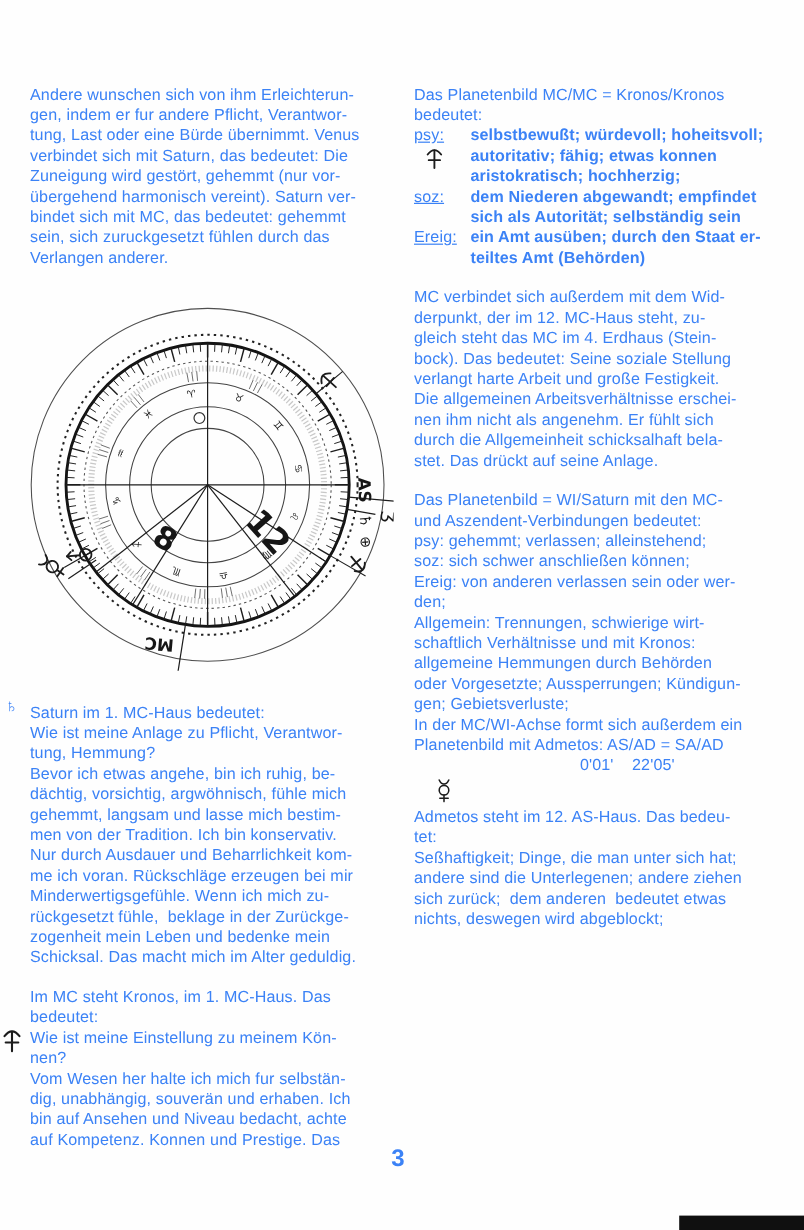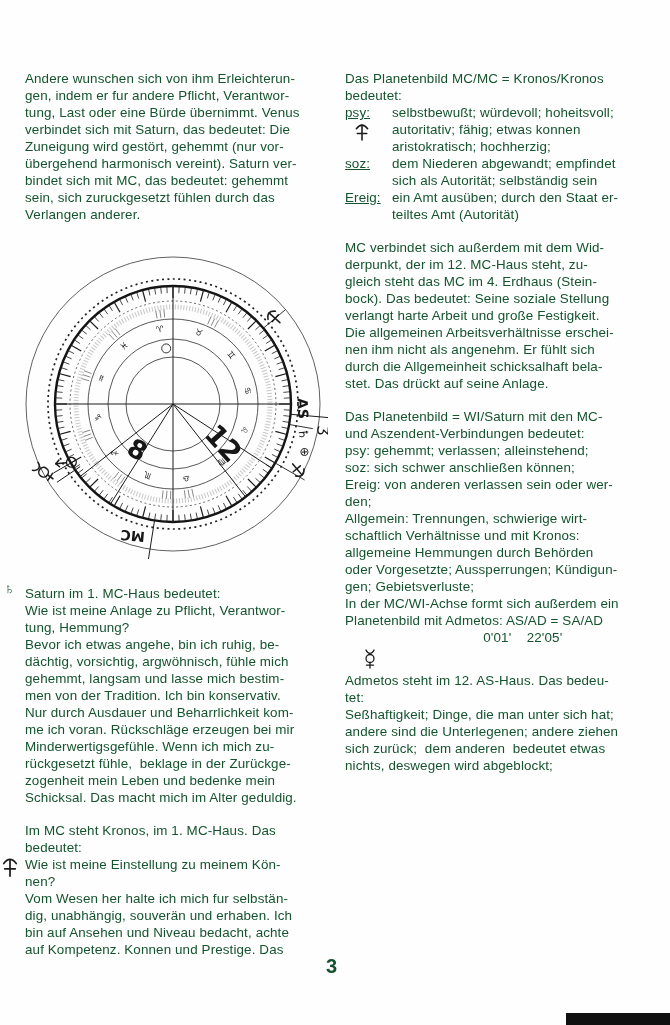--- a/index.html
+++ b/index.html
@@ -1,27 +1,27 @@
 <!DOCTYPE html>
 <html><head>
 <meta charset="utf-8">
 <style>
   html,body{margin:0;padding:0;background:#9a9a9a;}
   .page{position:relative;width:670px;height:1025px;background:#fefefe;overflow:hidden;
-        font-family:"Liberation Sans",sans-serif;color:#14532d;}
+        font-family:"Liberation Sans",sans-serif;color:#3b82f6;}
   .col{position:absolute;top:70px;font-size:13.4px;line-height:17px;letter-spacing:.12px;}
   .col-left{left:25px;width:308px;}
   .col-right{left:345px;width:316px;}
   .para{white-space:pre-wrap;margin:0 0 16px 0;}
   .tight{margin-bottom:0;}
   .gap6{margin-bottom:6px;}
   .gap10{margin-bottom:0;}
   .hang{display:grid;grid-template-columns:47px 1fr;margin:0 0 16px 0;position:relative;}
   .hang .hl{white-space:pre;text-decoration:underline;}
-  .hang .ht{white-space:pre-wrap;}
+  .hang .ht{white-space:pre-wrap;font-weight:bold;}
   .chartwrap{margin:26px 0 26px -7px;width:310px;height:310px;}
   .mg{position:absolute;font-size:15px;line-height:15px;}
   .mg-svg{position:absolute;}
   .adm-flow{display:block;margin:2px 0 2px 16px;}
   .pagenum{position:absolute;left:326px;top:955px;font-size:20px;font-weight:600;letter-spacing:.5px;}
   .corner{position:absolute;left:566px;top:1013px;width:104px;height:12px;background:#101010;}
   svg text{user-select:none;}
 </style>
 </head>
 <body>
@@ -287,21 +287,21 @@
     <div class="hang">
       <div class="hl">psy:</div>
       <div class="ht">selbstbewußt; würdevoll; hoheitsvoll;
 autoritativ; fähig; etwas konnen
 aristokratisch; hochherzig;</div>
       <div class="hl">soz:</div>
       <div class="ht">dem Niederen abgewandt; empfindet
 sich als Autorität; selbständig sein</div>
       <div class="hl">Ereig:</div>
       <div class="ht">ein Amt ausüben; durch den Staat er-
-teiltes Amt (Autorität)</div>
+teiltes Amt (Behörden)</div>
       <svg class="mg-svg" style="left:8px;top:15px" width="18" height="24" viewBox="-8 -10 16 20">
           <use href="#g-kronos" xlink:href="#g-kronos"></use>
         </svg>
     </div>
 
     <div class="para">MC verbindet sich außerdem mit dem Wid-
 derpunkt, der im 12. MC-Haus steht, zu-
 gleich steht das MC im 4. Erdhaus (Stein-
 bock). Das bedeutet: Seine soziale Stellung
 verlangt harte Arbeit und große Festigkeit.

